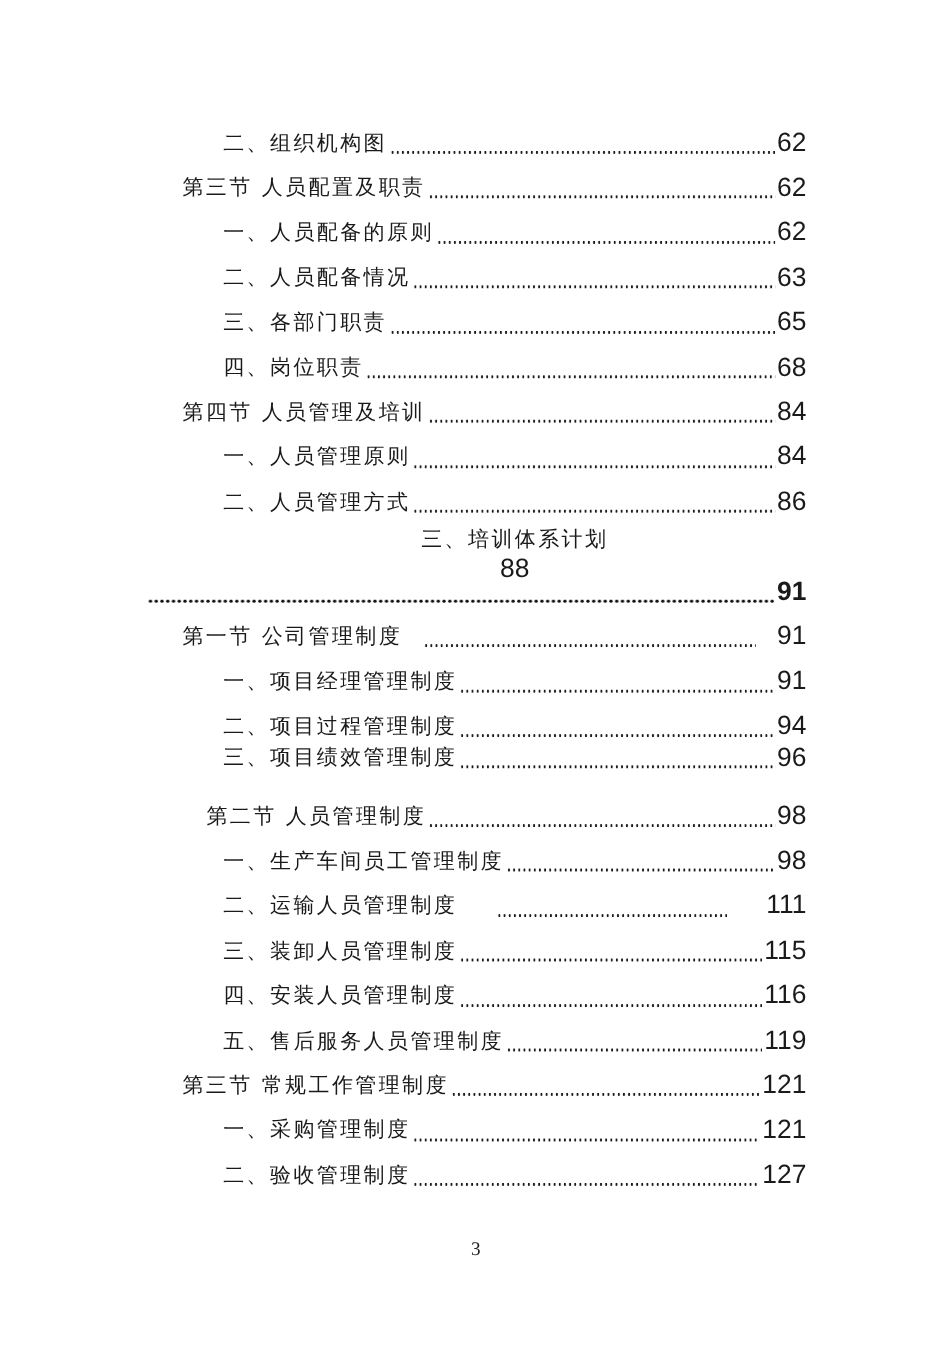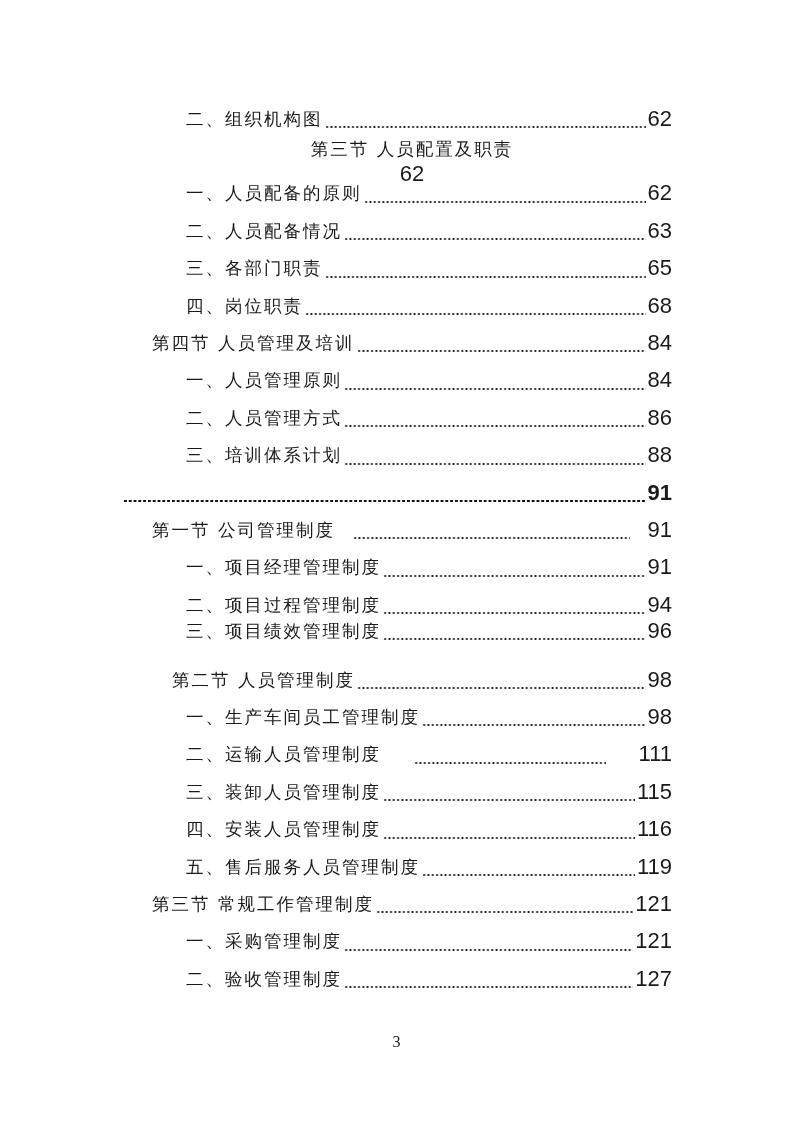--- a/index.html
+++ b/index.html
@@ -70,21 +70,21 @@
 </style>
 </head>
 <body>
 
 <div class="toc" id="toc">
     <div class="toc-row level-3" style="top: 0px;">
       <span class="toc-title">二、组织机构图</span>
       <span class="toc-leader"></span>
       <span class="toc-page">62</span>
     </div>
-    <div class="toc-row level-2" style="top: 37.4px; flex-direction: column;">
+    <div class="toc-row level-2" style="top: 37.4px;">
       <span class="toc-title">第三节  人员配置及职责</span>
       <span class="toc-leader"></span>
       <span class="toc-page">62</span>
     </div>
     <div class="toc-row level-3" style="top: 74.8px;">
       <span class="toc-title">一、人员配备的原则</span>
       <span class="toc-leader"></span>
       <span class="toc-page">62</span>
     </div>
     <div class="toc-row level-3" style="top: 112.2px;">
@@ -110,21 +110,21 @@
     <div class="toc-row level-3" style="top: 261.8px;">
       <span class="toc-title">一、人员管理原则</span>
       <span class="toc-leader"></span>
       <span class="toc-page">84</span>
     </div>
     <div class="toc-row level-3" style="top: 299.2px;">
       <span class="toc-title">二、人员管理方式</span>
       <span class="toc-leader"></span>
       <span class="toc-page">86</span>
     </div>
-    <div class="toc-row level-3" style="top: 336.6px;">
+    <div class="toc-row level-3" style="top: 336.6px; flex-direction: column;">
       <span class="toc-title">三、培训体系计划</span>
       <span class="toc-leader"></span>
       <span class="toc-page">88</span>
     </div>
     <div class="toc-row level-1" style="top: 374px;">
       <span class="toc-leader"></span>
       <span class="toc-page">91</span>
     </div>
     <div class="toc-row level-2" style="top: 411.4px; gap: 16px;">
       <span class="toc-title">第一节  公司管理制度</span>

